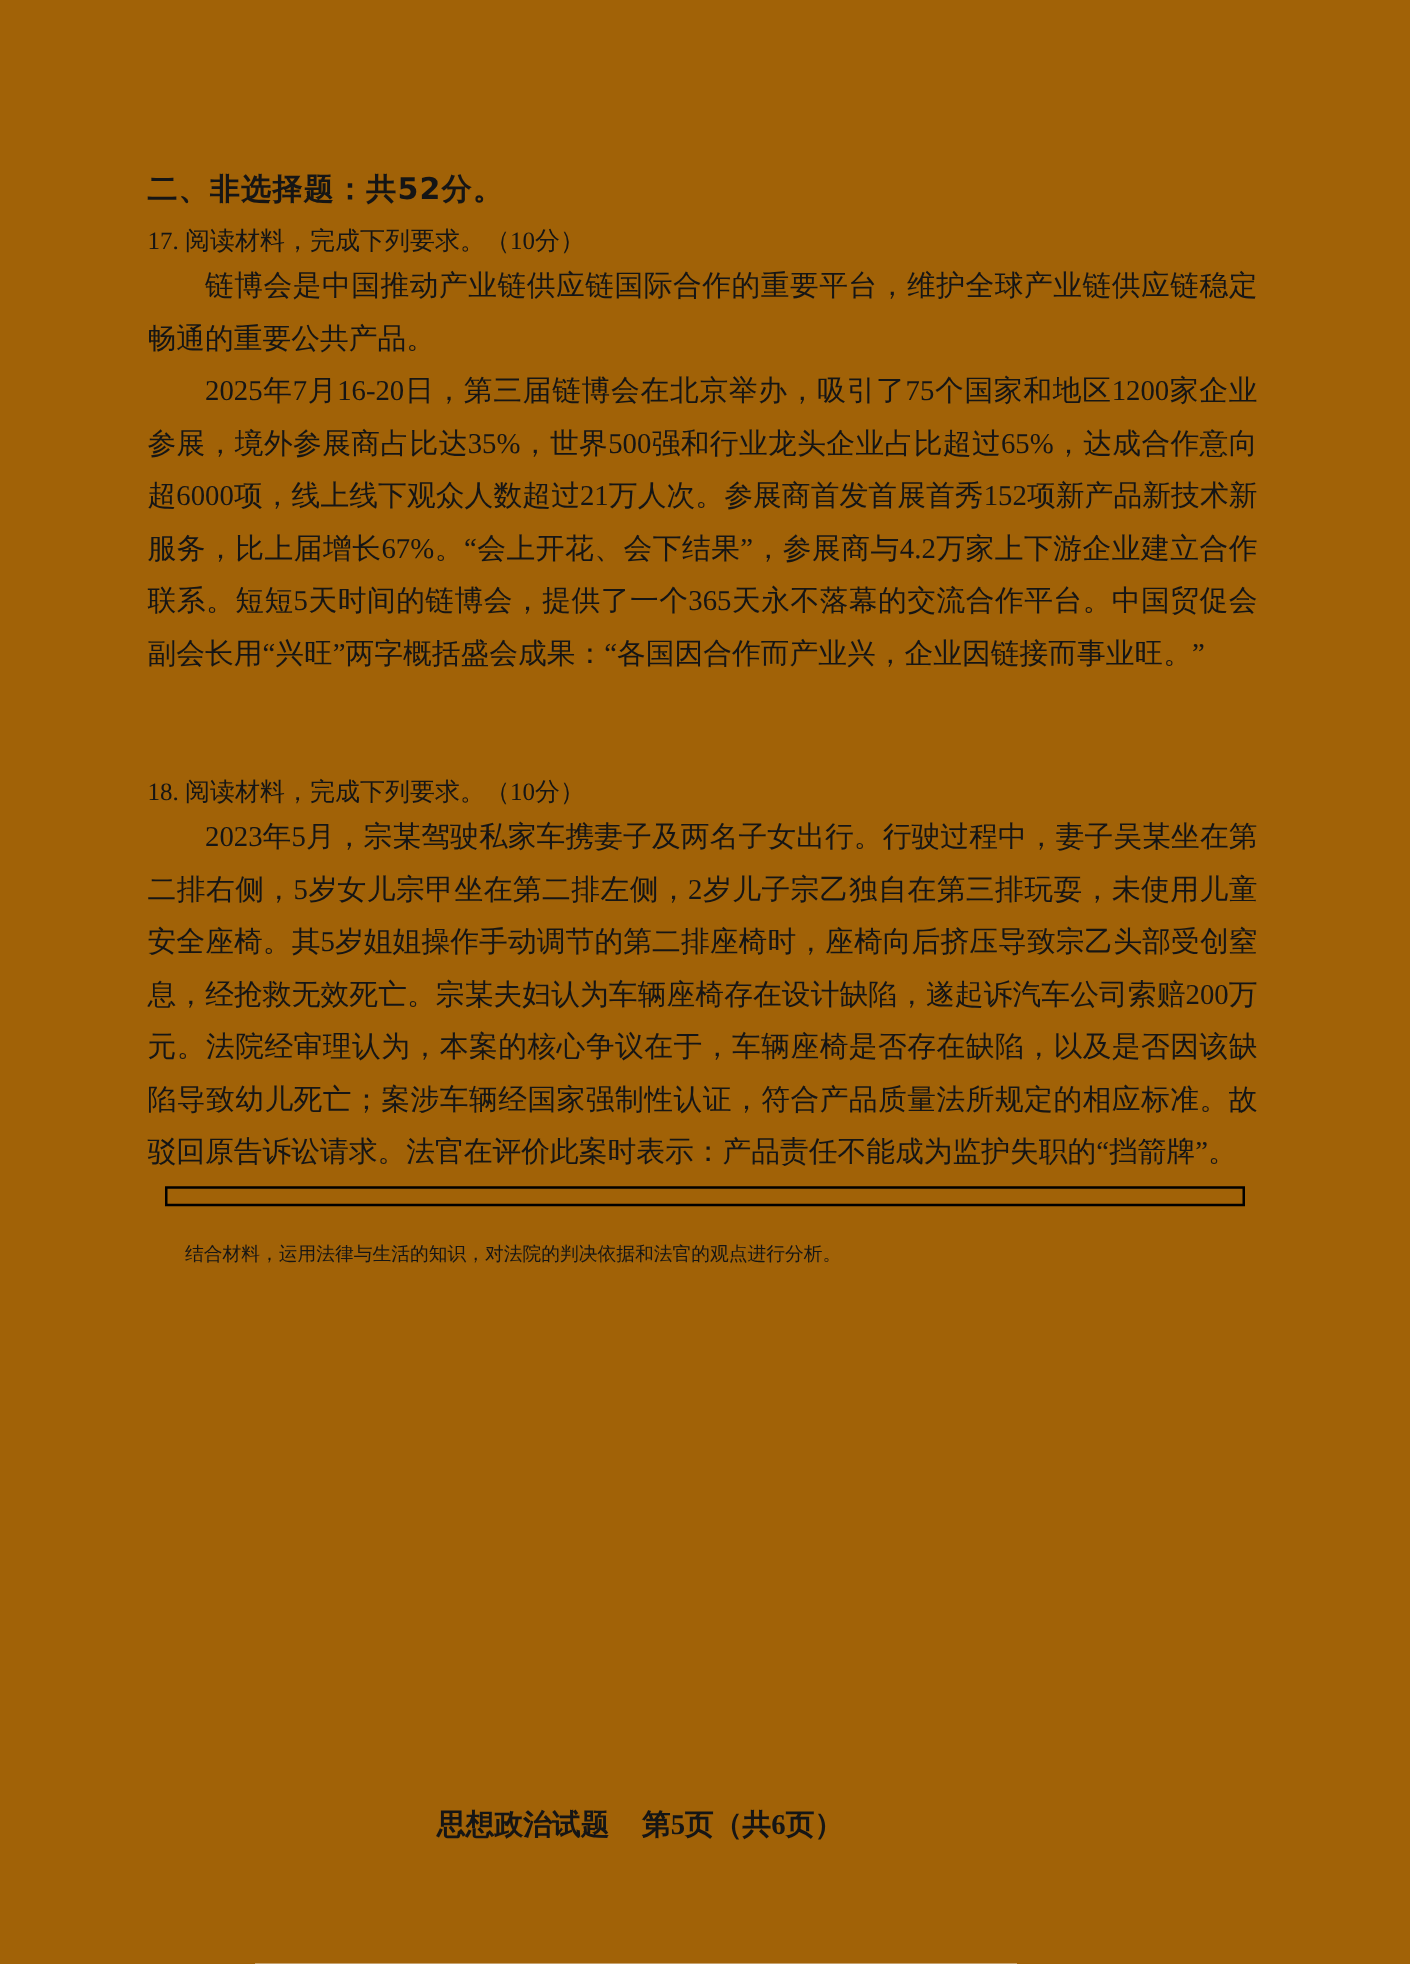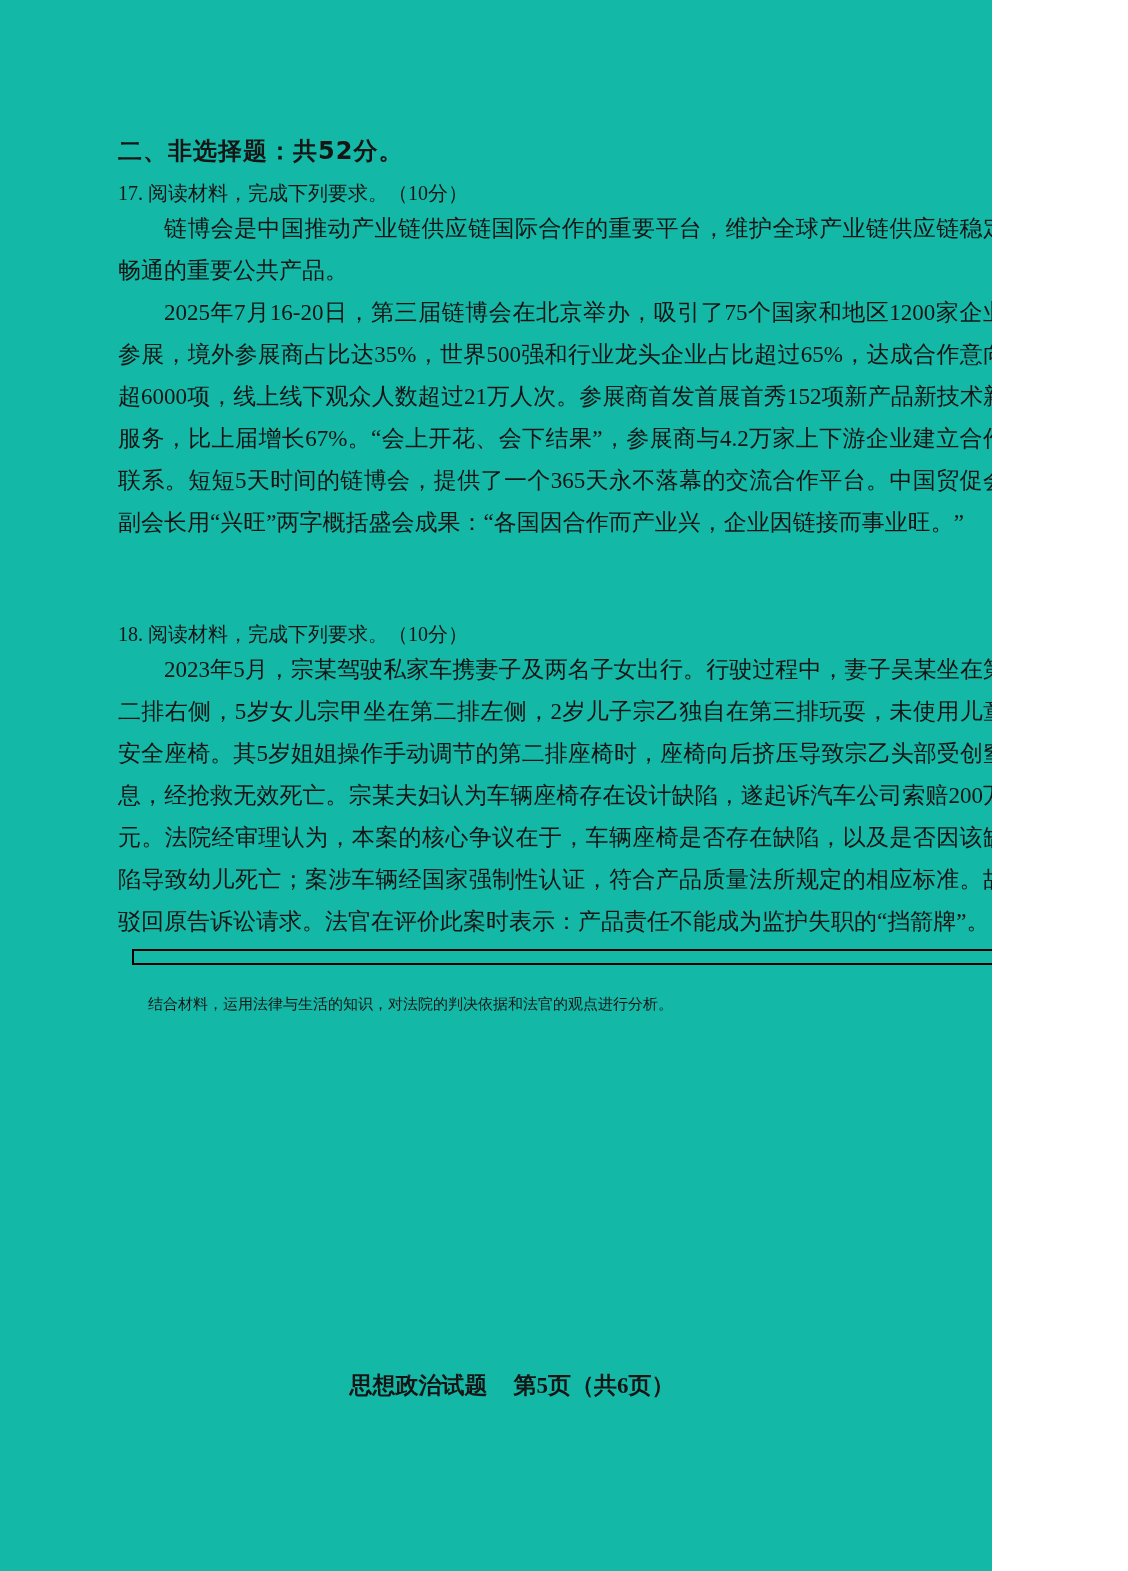--- a/index.html
+++ b/index.html
@@ -1,21 +1,21 @@
 <!DOCTYPE html>
 <html><head>
 <meta charset="utf-8">
 <style>
   * { margin: 0; padding: 0; box-sizing: border-box; }
   html, body { background: #ffffff; }
   .page {
     position: relative;
-    width: 992px;
+    width: 1128px;
     height: 1571px;
-    background: #14b8a6;
+    background: #a16207;
     color: #151515;
     font-family: "Liberation Serif", "DejaVu Serif", serif;
     overflow: hidden;
   }
   .content {
     position: absolute;
     left: 118px;
     top: 136px;
     width: 888px;
   }
@@ -49,21 +49,21 @@
   .law-box p { text-indent: 2em; }
   .final-prompt {
     margin-top: 18px;
     font-size: 15px;
     line-height: 42px;
     text-align: justify;
   }
   .final-prompt p { text-indent: 2em; }
   .footer {
     position: absolute;
-    top: 1372px;
+    top: 1446px;
     left: 0;
     width: 1128px;
     padding-right: 104px;
     text-align: center;
     font-size: 23px;
     font-weight: bold;
     line-height: 28px;
   }
   .footer .page-num { margin-left: 26px; }
 </style>

